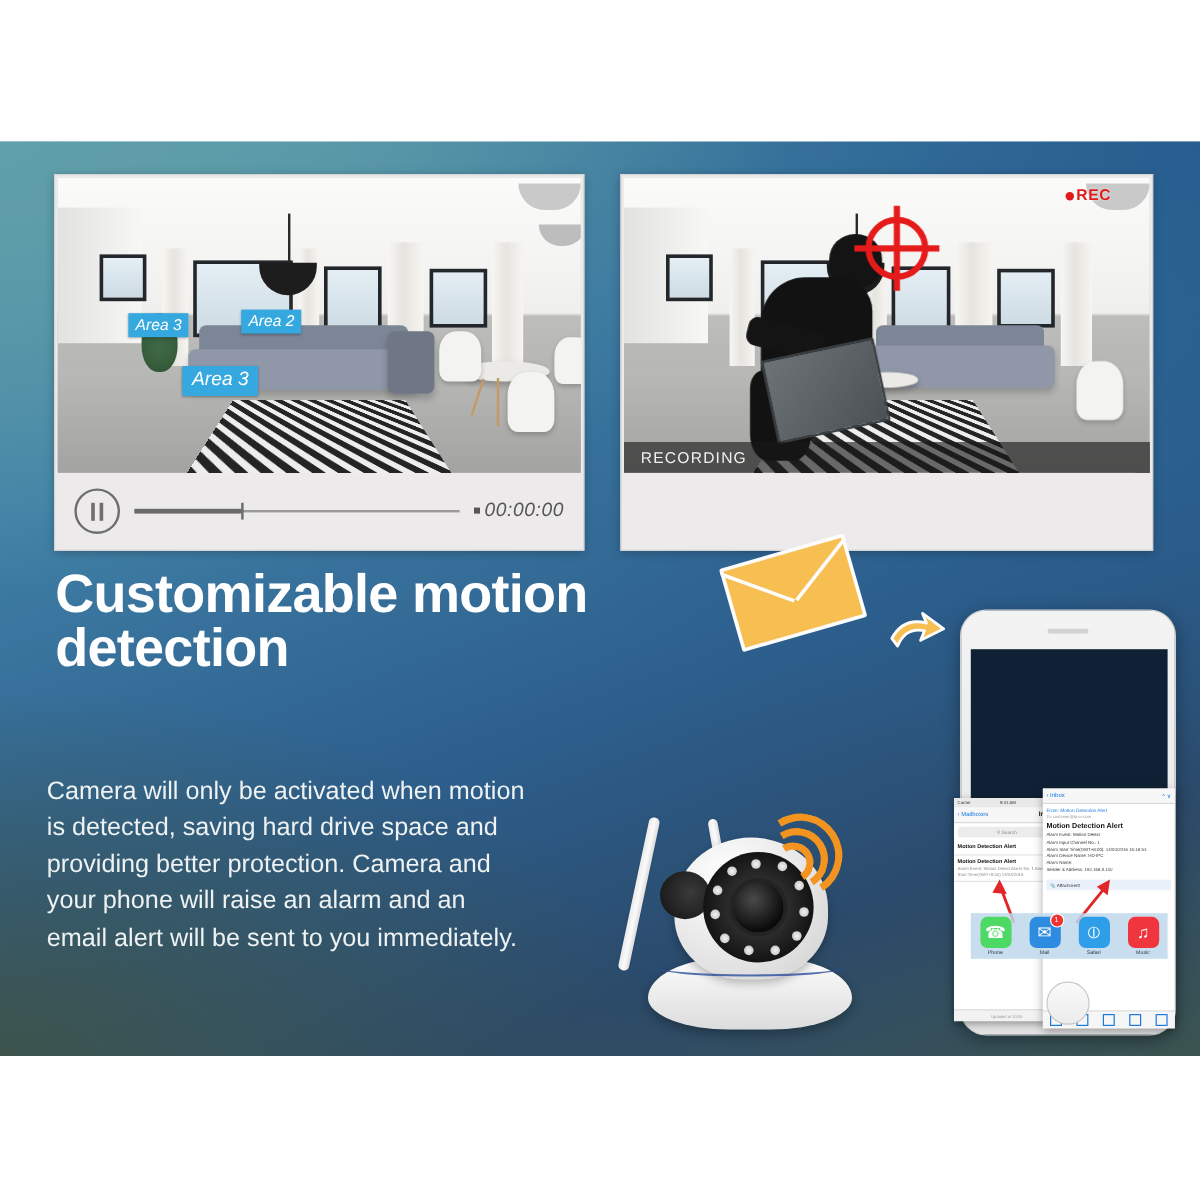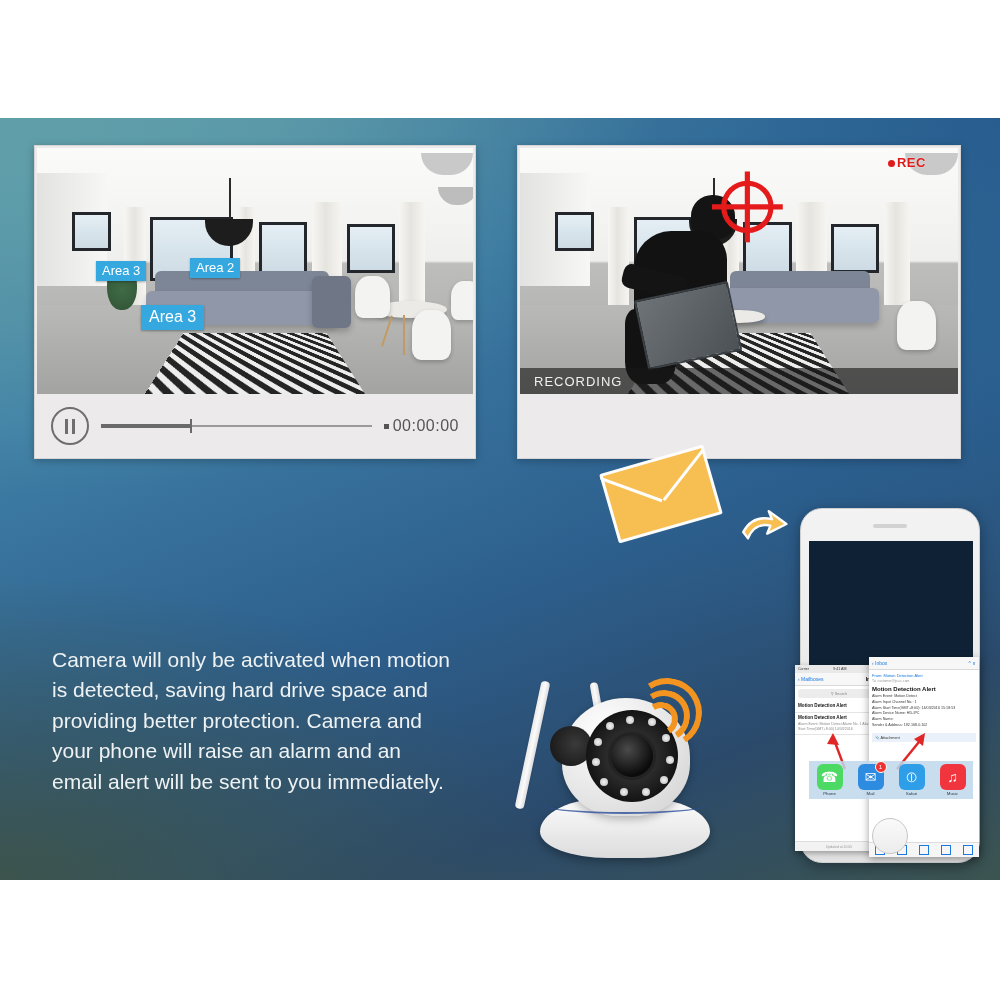--- a/index.html
+++ b/index.html
@@ -5,21 +5,21 @@
   html,body{margin:0;padding:0;}
   body{width:1000px;height:1000px;background:#fff;font-family:"Liberation Sans",sans-serif;overflow:hidden;}
   #stage{position:absolute;left:0;top:118px;width:1000px;height:762px;overflow:hidden;
     background:
       radial-gradient(120% 90% at 0% 0%, rgba(96,160,170,.95) 0%, rgba(96,160,170,0) 55%),
       radial-gradient(110% 80% at 0% 100%, rgba(62,84,74,.95) 0%, rgba(62,84,74,0) 50%),
       radial-gradient(120% 120% at 100% 0%, rgba(38,92,142,.95) 0%, rgba(38,92,142,0) 60%),
       linear-gradient(160deg,#5d98a6 0%,#3f7fa6 28%,#2d5f8d 58%,#2b4a6b 80%,#3c5450 100%);
   }
   .panel{position:absolute;background:#eceaea;border:1px solid #d6d4d4;box-shadow:0 2px 8px rgba(0,0,0,.25);}
-  #panel-left{left:34px;top:27px;width:440px;height:312px;}
+  #panel-left{left:45px;top:27px;width:440px;height:312px;font-style:italic;}
   #panel-right{left:517px;top:27px;width:442px;height:312px;}
   .screen{position:absolute;left:2px;top:2px;right:2px;height:246px;overflow:hidden;background:#cfd2d4;}
   
   .room{position:absolute;inset:0;background:linear-gradient(#f6f6f4 0%,#f2f2f0 38%,#e9e9e7 46%,#bdbdbb 47%,#a9a9a7 100%);}
   .ceiling{position:absolute;left:0;top:0;width:100%;height:46%;background:linear-gradient(#fbfbfa,#efefed);}
   .wall-l{position:absolute;left:0;top:10%;width:16%;height:46%;background:linear-gradient(90deg,#e2e2e0,#f7f7f5);}
   .win{position:absolute;background:linear-gradient(#e4eef4,#cddbe4);border:3px solid #23262a;box-sizing:border-box;}
   .curtain{position:absolute;background:linear-gradient(90deg,#f7f6f2,#e6e4df 45%,#f6f5f1);}
   .pendant-rod{position:absolute;width:2px;background:#2a2a2a;}
   .pendant-dome{position:absolute;background:#1d1d1d;border-radius:0 0 999px 999px;}
@@ -55,21 +55,21 @@
   .pbtn .play-t{width:0;height:0;border-left:12px solid #6e6e6e;border-top:8px solid transparent;border-bottom:8px solid transparent;margin-left:4px;}
   .track{position:relative;flex:1 1 auto;height:14px;margin:0 12px;display:flex;align-items:center;}
   .track-bg{position:absolute;left:0;right:0;height:2px;background:#9a9a9a;}
   .track-fill{position:absolute;left:0;height:4px;background:#6a6a6a;}
   .track-knob{position:absolute;width:2px;height:14px;background:#6a6a6a;}
   .tstamp{font-size:16px;color:#555;letter-spacing:.5px;flex:0 0 auto;}
   .tstamp .sq{display:inline-block;width:5px;height:5px;background:#555;margin-right:4px;vertical-align:middle;}
   
   .headline{position:absolute;left:46px;top:355px;width:470px;color:#fff;font-size:45px;line-height:.99;font-weight:bold;letter-spacing:-.6px;}
   .subhead{position:absolute;left:46px;top:458px;width:430px;color:#fff;font-size:22px;line-height:1.28;font-weight:bold;}
-  .bodycopy{position:absolute;left:52px;top:527px;width:400px;color:#eef2f3;font-size:21px;line-height:1.45;}
+  .bodycopy{position:absolute;left:39px;top:527px;width:400px;color:#eef2f3;font-size:21px;line-height:1.45;}
   
   #envelope{position:absolute;left:607px;top:340px;width:108px;height:72px;transform:rotate(-16deg);}
   .env-body{position:absolute;inset:0;background:#f7bf52;border:3px solid #fdfdfd;box-sizing:border-box;border-radius:2px;}
   .env-flap{position:absolute;left:0;top:0;width:100%;height:100%;overflow:hidden;}
   .env-flap:before,.env-flap:after{content:"";position:absolute;top:-2px;width:74px;height:74px;border-top:3px solid #fdfdfd;}
   .env-flap:before{left:-6px;transform:rotate(36deg);transform-origin:left top;}
   .env-flap:after{right:-6px;transform:rotate(-36deg);transform-origin:right top;}
   #env-arrow{position:absolute;left:740px;top:390px;width:48px;height:40px;}
   
   #camera{position:absolute;left:520px;top:540px;width:210px;height:200px;}
@@ -206,20 +206,21 @@
         </svg>
 
         <div class="rec-badge" style="left:84%;top:3%"><span class="rec-dot"></span><span>REC</span></div>
         <div class="rec-bar" style="bottom:0">
             <span>RECORDING</span>
           </div>
       </div>
     </div>
   </div>
 
+  <div class="headline">Customizable motion detection</div>
   <div class="bodycopy">Camera will only be activated when motion is detected, saving hard drive space and providing better protection. Camera and your phone will raise an alarm and an email alert will be sent to you immediately.</div>
 
   <div id="envelope">
     <div class="env-body"></div>
     <div class="env-flap"></div>
   </div>
   <svg id="env-arrow" viewBox="0 0 60 50">
     <path d="M4 30 Q16 8 40 14 L36 4 L58 20 L34 32 L38 22 Q18 18 10 38 Z" fill="#f7bf52" stroke="#fdfdfd" stroke-width="3" stroke-linejoin="round"></path>
   </svg>
 

